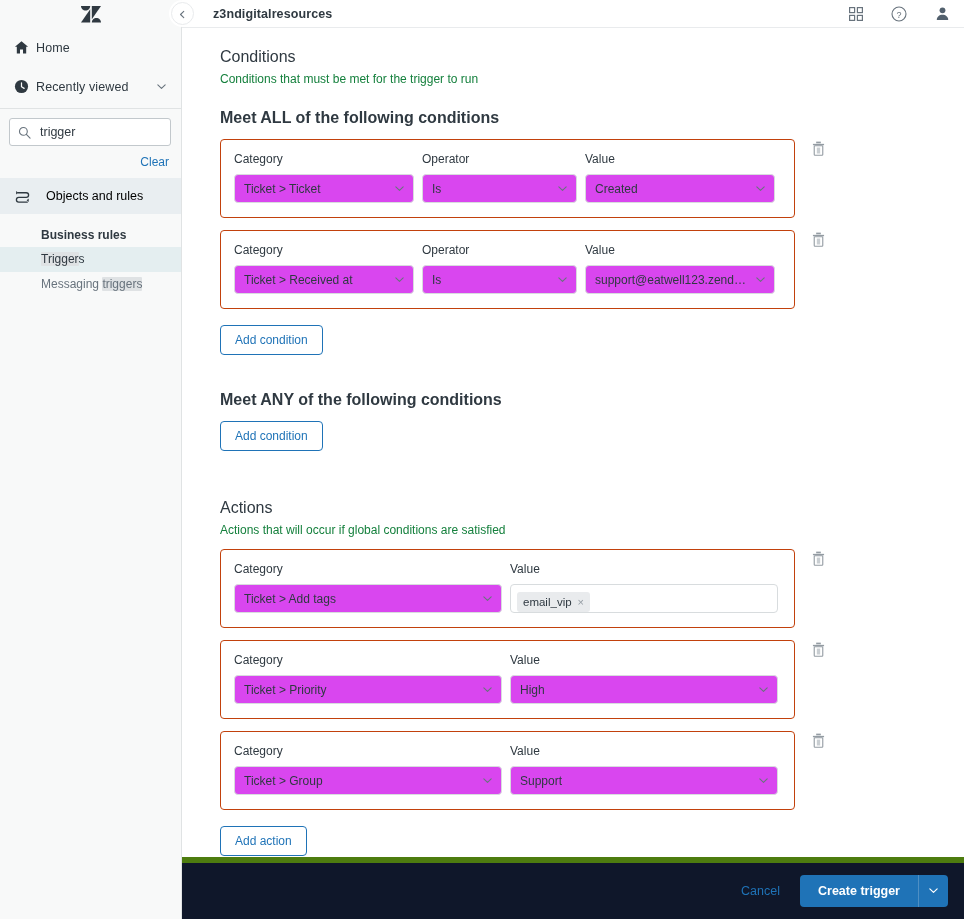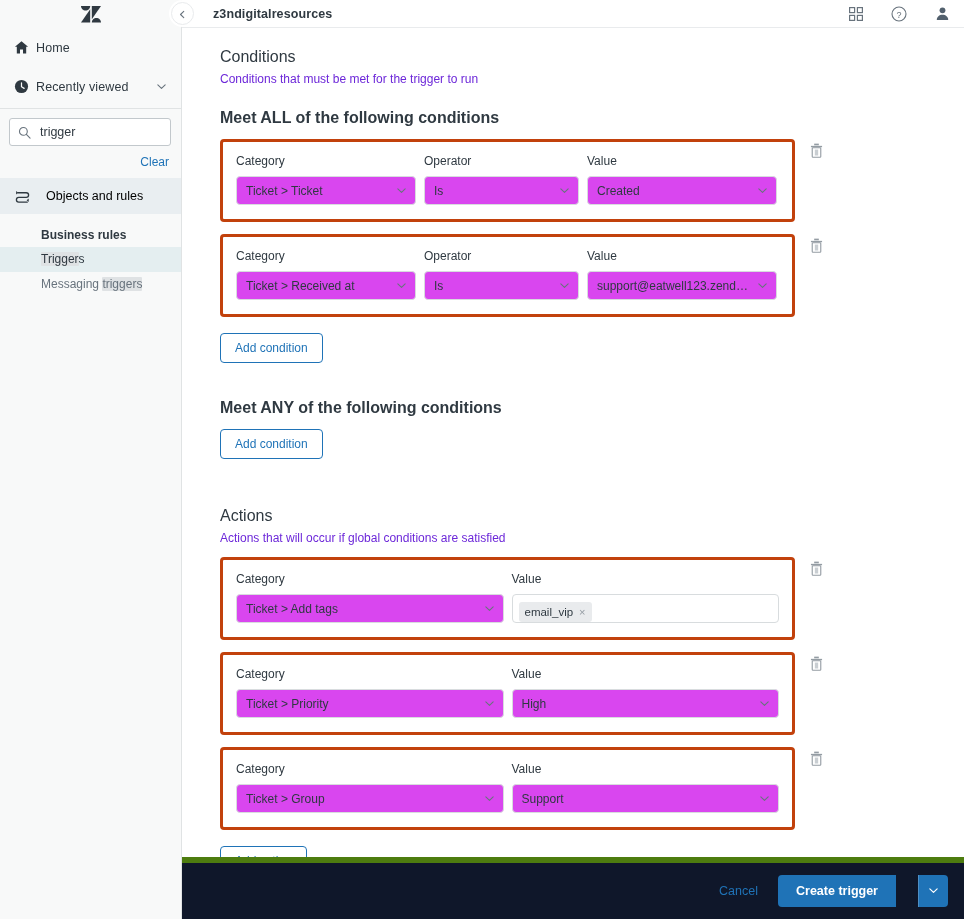--- a/index.html
+++ b/index.html
@@ -94,25 +94,25 @@
   .topbar-icons { margin-left: auto; display: flex; align-items: center; gap: 28px; }
   .topbar-icons .t-ico { color: #68737d; display: flex; cursor: pointer; }
 
   .content {
     position: absolute; top: 29px; left: 0; right: 0; bottom: 51px;
     overflow: hidden; padding: 17px 0 0 0;
   }
   .inner { padding-left: 38px; }
 
   h2.sec-title { font-size: 16px; font-weight: normal; color: #2f3941; margin: 0 0 0 0; line-height: 22px; }
-  .sec-sub { font-size: 12px; color: #6d28d9; margin-top: 4px; }
+  .sec-sub { font-size: 12px; color: #15803d; margin-top: 4px; }
   .meet-label { font-size: 16px; font-weight: bold; color: #2f3941; margin-top: 23px; }
 
   .rule-card {
-    border: 3px solid #c2410c; border-radius: 4px;
+    border: 1px solid #c2410c; border-radius: 4px;
     width: 575px; padding: 12px 13px 14px 13px;
     margin-top: 12px; position: relative; background: #fff;
   }
   .rule-row { display: flex; gap: 8px; }
   .fld { display: flex; flex-direction: column; }
   .fld-label { font-size: 12px; color: #2f3941; margin-bottom: 8px; }
   .select {
     height: 29px; border: 1px solid #d8dcde; border-radius: 4px;
     background: #d946ef; display: flex; align-items: center;
     padding: 0 8px 0 9px; cursor: pointer;
@@ -157,21 +157,21 @@
   .footer {
     position: absolute; left: 0; right: 0; bottom: 0; height: 62px;
     border-top: 6px solid #4d7c0f; background: #0f172a;
     display: flex; align-items: center; justify-content: flex-end;
     padding-right: 16px; gap: 16px;
   }
   .btn-link {
     font-size: 12.5px; color: #1f73b7; cursor: pointer; background: none;
     border: 0; font-family: "Liberation Sans", sans-serif; padding: 6px 4px;
   }
-  .split-btn { display: flex; gap: 22px; }
+  .split-btn { display: flex; }
   .btn-primary {
     background: #1f73b7; color: #fff; font-size: 12.5px; font-weight: bold;
     border: 0; border-radius: 4px 0 0 4px; height: 32px; padding: 0 18px;
     cursor: pointer; font-family: "Liberation Sans", sans-serif;
   }
   .btn-primary-caret {
     background: #1f73b7; color: #fff; border: 0; border-left: 1px solid #4e8fc4;
     border-radius: 0 4px 4px 0; width: 30px; height: 32px; cursor: pointer;
     display: flex; align-items: center; justify-content: center;
   }

